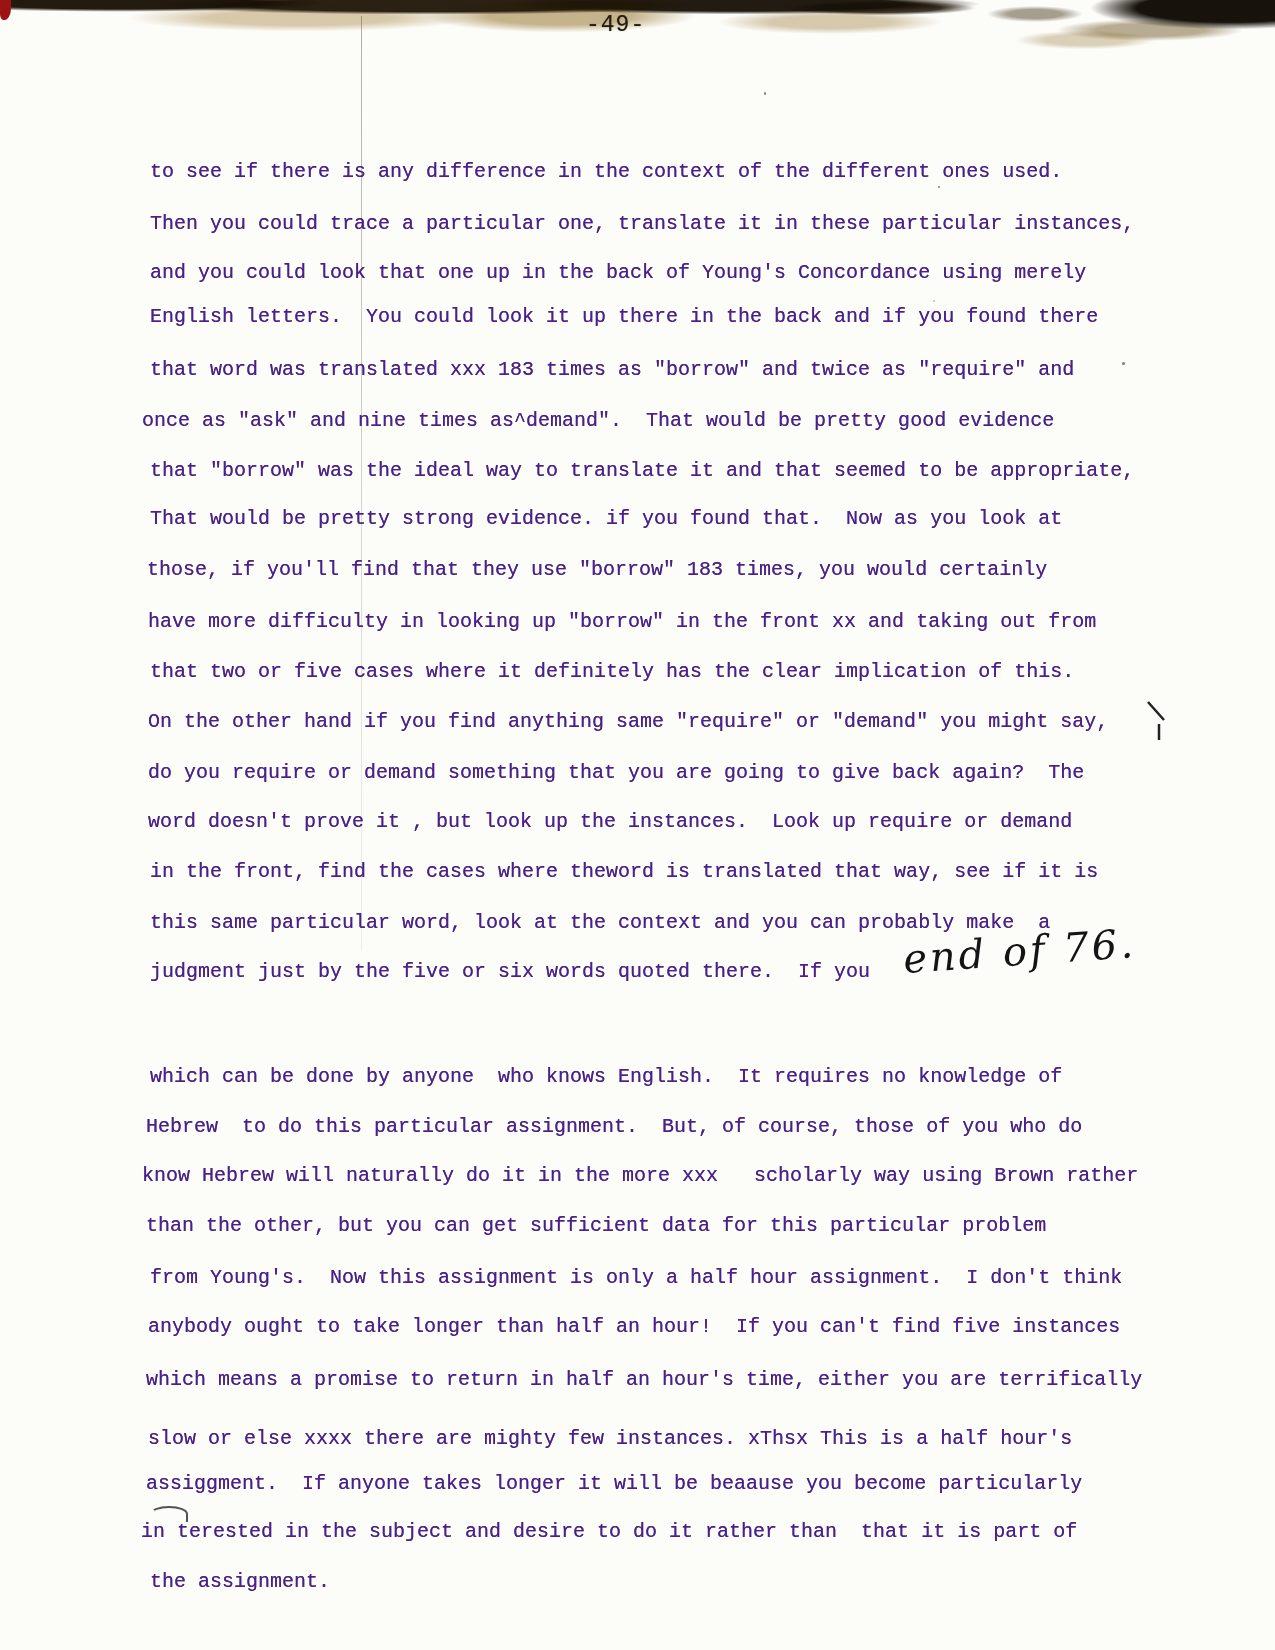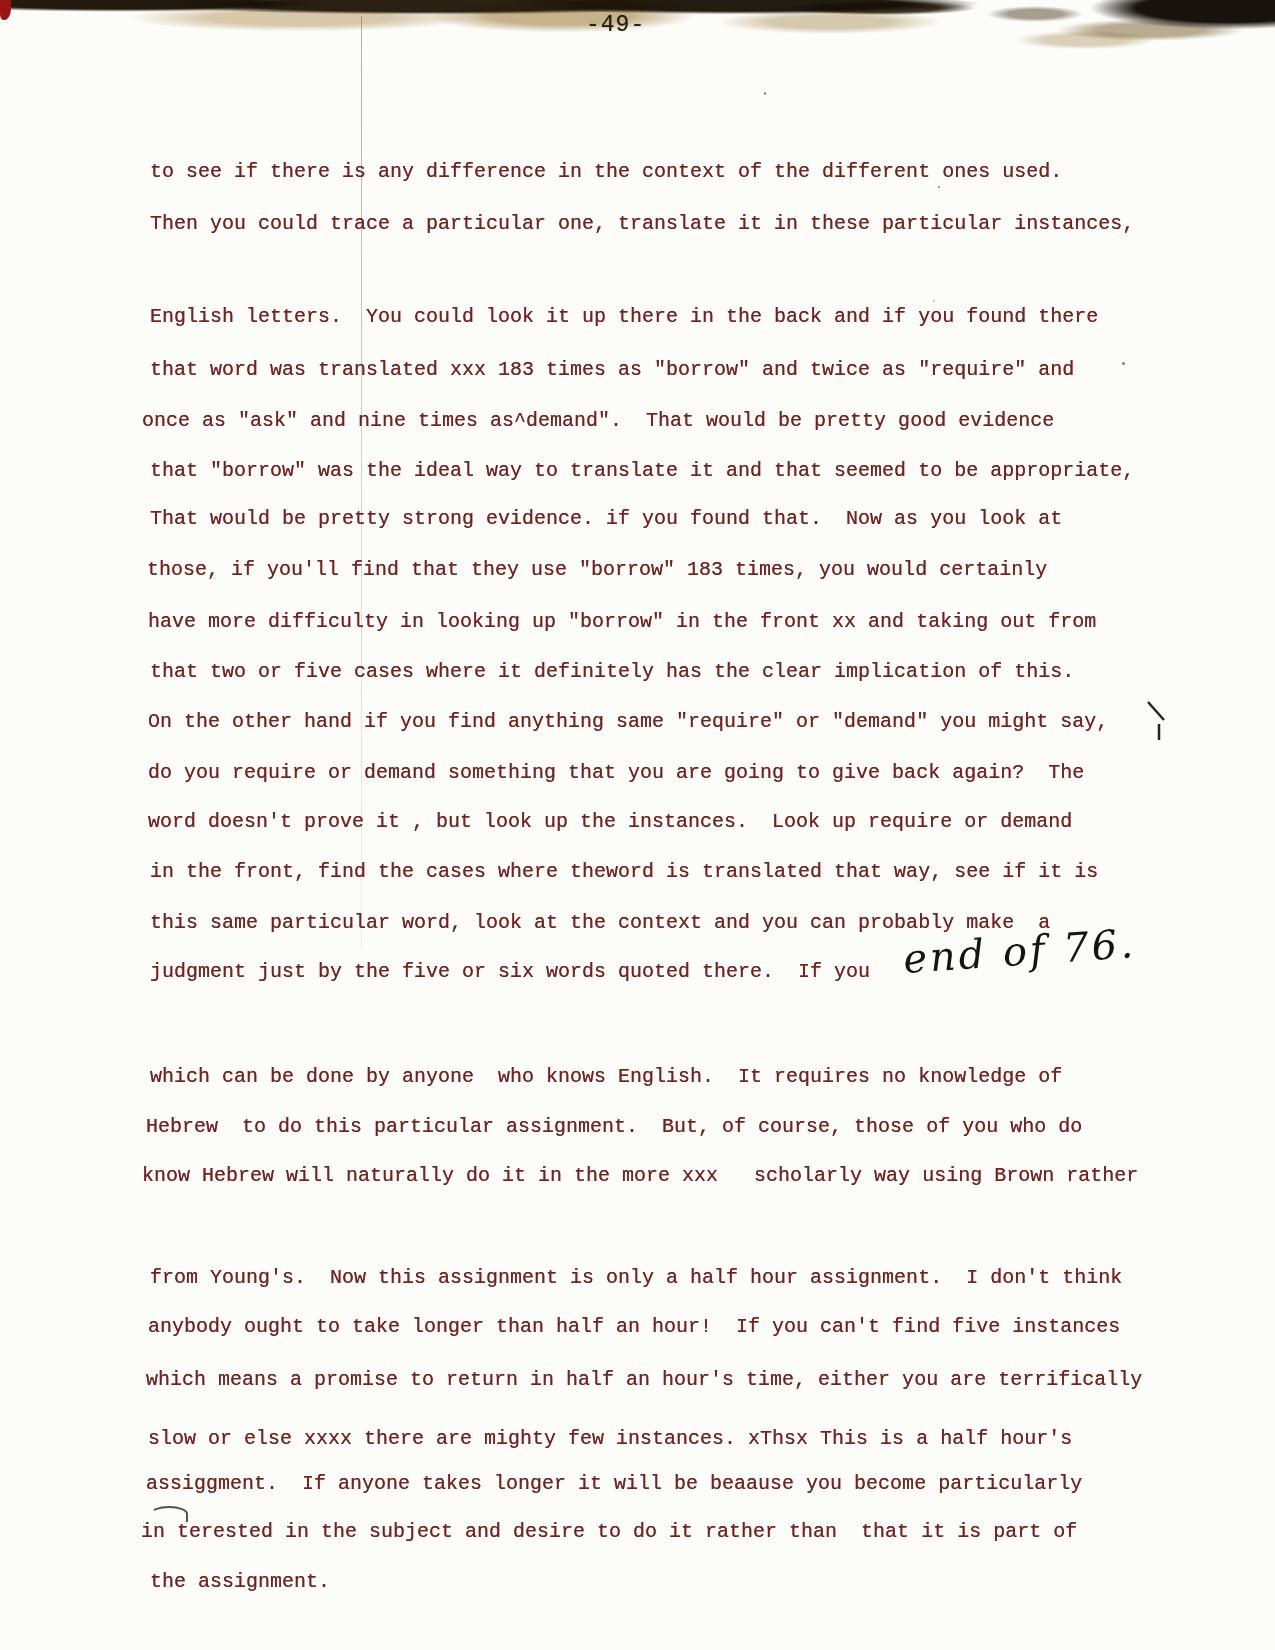--- a/index.html
+++ b/index.html
@@ -33,21 +33,21 @@
   .fold-line{
     position:absolute;left:361px;top:16px;width:1px;height:935px;
     background:linear-gradient(to bottom, rgba(110,110,100,0.55), rgba(140,140,130,0.30) 60%, rgba(140,140,130,0.12));
   }
   .page-number{
     position:absolute;left:586px;top:12px;
     font-size:23px;color:#241c0c;letter-spacing:1px;font-weight:normal;
     text-shadow:0 0 1px rgba(60,45,10,0.6);
   }
   .line{
-    position:absolute;white-space:pre;font-size:20px;color:#7f1d1d;
+    position:absolute;white-space:pre;font-size:20px;color:#4c1d95;
     letter-spacing:0px;
     text-shadow:0 0 0.6px rgba(25,25,25,0.75);
   }
   .handwritten{
     position:absolute;left:903px;top:928px;
     font-family:"DejaVu Serif", serif;font-style:italic;
     font-size:40px;color:#141414;letter-spacing:3px;
     transform:rotate(-4deg);
   }
   .insert-mark{position:absolute;left:1146px;top:700px;width:26px;height:42px;}
@@ -69,20 +69,21 @@
 <div class="page">
 
   <div class="top-stain"></div>
   <div class="corner-red"></div>
   <div class="fold-line"></div>
 
   <div class="page-number">-49-</div>
 
   <div class="line" style="top:160px;left:150px">to see if there is any difference in the context of the different ones used.</div>
   <div class="line" style="top:212px;left:150px">Then you could trace a particular one, translate it in these particular instances,</div>
+  <div class="line" style="top:261px;left:150px">and you could look that one up in the back of Young's Concordance using merely</div>
   <div class="line" style="top:305px;left:150px">English letters.  You could look it up there in the back and if you found there</div>
   <div class="line" style="top:358px;left:150px">that word was translated xxx 183 times as "borrow" and twice as "require" and</div>
   <div class="line" style="top:409px;left:142px">once as "ask" and nine times as^demand".  That would be pretty good evidence</div>
   <div class="line" style="top:459px;left:150px">that "borrow" was the ideal way to translate it and that seemed to be appropriate,</div>
   <div class="line" style="top:507px;left:150px">That would be pretty strong evidence. if you found that.  Now as you look at</div>
   <div class="line" style="top:558px;left:147px">those, if you'll find that they use "borrow" 183 times, you would certainly</div>
   <div class="line" style="top:610px;left:148px">have more difficulty in looking up "borrow" in the front xx and taking out from</div>
   <div class="line" style="top:660px;left:150px">that two or five cases where it definitely has the clear implication of this.</div>
   <div class="line" style="top:710px;left:148px">On the other hand if you find anything same "require" or "demand" you might say,</div>
   <div class="line" style="top:761px;left:148px">do you require or demand something that you are going to give back again?  The</div>
@@ -94,20 +95,21 @@
   <div class="handwritten">end of 76.</div>
 
   <svg class="insert-mark" viewBox="0 0 26 42">
     <path d="M2 2 L18 20" stroke="#222" stroke-width="2.5" fill="none"></path>
     <path d="M13 24 L13 40" stroke="#222" stroke-width="2.5" fill="none"></path>
   </svg>
 
   <div class="line" style="top:1065px;left:150px">which can be done by anyone  who knows English.  It requires no knowledge of</div>
   <div class="line" style="top:1115px;left:146px">Hebrew  to do this particular assignment.  But, of course, those of you who do</div>
   <div class="line" style="top:1164px;left:142px">know Hebrew will naturally do it in the more xxx   scholarly way using Brown rather</div>
+  <div class="line" style="top:1214px;left:146px">than the other, but you can get sufficient data for this particular problem</div>
   <div class="line" style="top:1266px;left:150px">from Young's.  Now this assignment is only a half hour assignment.  I don't think</div>
   <div class="line" style="top:1315px;left:148px">anybody ought to take longer than half an hour!  If you can't find five instances</div>
   <div class="line" style="top:1368px;left:146px">which means a promise to return in half an hour's time, either you are terrifically</div>
   <div class="line" style="top:1427px;left:148px">slow or else xxxx there are mighty few instances. xThsx This is a half hour's</div>
   <div class="line" style="top:1472px;left:146px">assiggment.  If anyone takes longer it will be beaause you become particularly</div>
   <div class="line" style="top:1520px;left:141px">in terested in the subject and desire to do it rather than  that it is part of</div>
   <div class="line" style="top:1570px;left:150px">the assignment.</div>
 
   <div class="tie-mark"></div>
 

